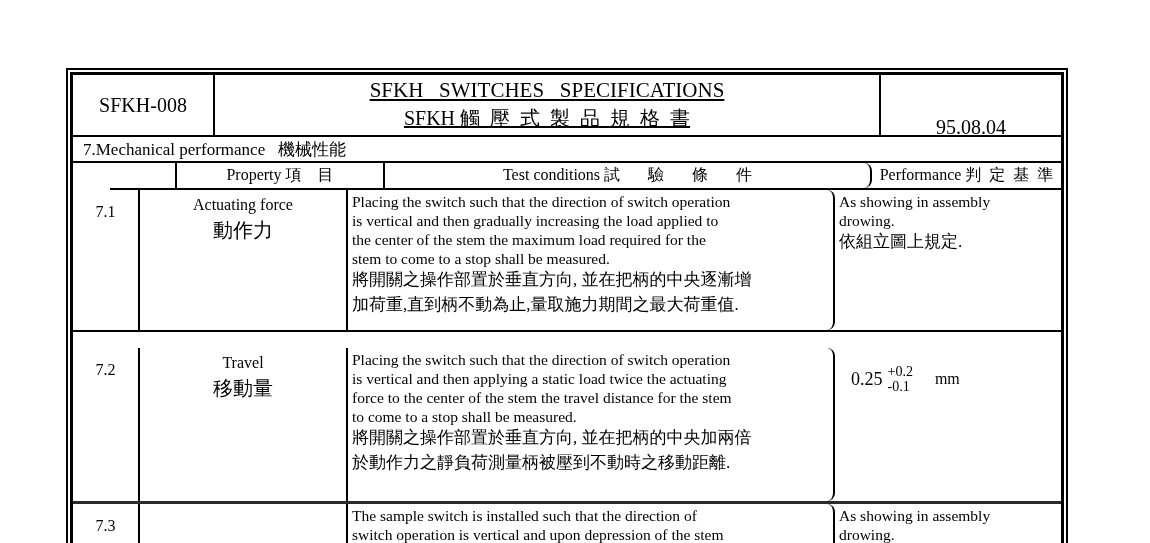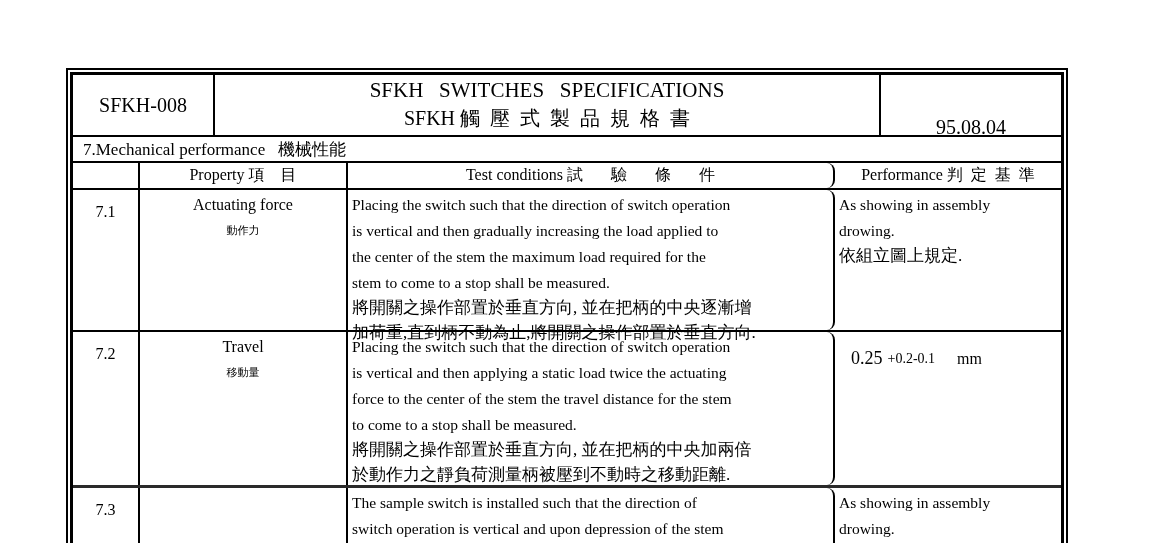--- a/index.html
+++ b/index.html
@@ -30,60 +30,61 @@
     width: 140px; flex: none;
     border-right: 2px solid #000;
     display: flex; align-items: center; justify-content: center;
     font-size: 20px;
   }
   .hdr-title {
     flex: 1 1 auto;
     border-right: 2px solid #000;
     display: flex; flex-direction: column; align-items: center; justify-content: center;
     text-align: center;
+    text-decoration: underline;
   }
   .title-en { font-size: 21px; white-space: pre; line-height: 27px; }
   .title-zh { font-size: 20px; white-space: pre; line-height: 29px; }
   .hdr-date {
     width: 180px; flex: none;
     display: flex; align-items: center; justify-content: center;
     font-size: 20px;
     margin-top: 44px;
   }
   
   .section {
     height: 24px; flex: none;
     border-bottom: 2px solid #000;
     display: flex; align-items: center;
     padding-left: 10px;
     font-size: 17px; white-space: pre;
   }
   
-  .colhead { display: flex; height: 25px; flex: none; border-bottom: 2px solid #000; font-size: 16px; }
+  .colhead { display: flex; height: 25px; flex: none; border-bottom: 2px solid #000; font-size: 16px; margin-left: 37px; }
   .colhead .cell { display: flex; align-items: center; justify-content: center; white-space: pre; }
   .c1 { width: 67px;  flex: none; box-sizing: border-box; border-right: 2px solid #000; }
   .c2 { width: 208px; flex: none; box-sizing: border-box; border-right: 2px solid #000; }
   .c3 { width: 487px; flex: none; box-sizing: border-box; border-right: 2px solid #000; border-radius: 8px; }
   .c4 { flex: 1 1 auto; box-sizing: border-box; border-radius: 7px; }
   .row { display: flex; flex: none; border-bottom: 2px solid #000; }
   .row.r1 { height: 140px; }
-  .row.r2 { height: 153px; border-bottom: 3px solid #2a2a2a; }
+  .row.r2 { height: 153px; border-bottom: 3px solid #2a2a2a; margin-top: 16px; }
   .row.r3 { flex: 1 1 auto; border-bottom: none; }
   
   .num { text-align: center; font-size: 16px; padding-top: 13px; }
   .prop { text-align: center; padding-top: 3px; }
   .prop .p-en { font-size: 16px; line-height: 24px; display: block; }
-  .prop .p-zh { font-size: 11px; line-height: 26px; display: block; }
+  .prop .p-zh { font-size: 20px; line-height: 26px; display: block; }
   .txt { padding: 2px 4px 0 4px; }
-  .en { font-size: 15.5px; line-height: 26px; white-space: pre-line; }
+  .en { font-size: 15.5px; line-height: 19px; white-space: pre-line; }
   .zh { font-size: 17px;   line-height: 24.5px; white-space: pre-line; }
   
   .tol-wrap { display: flex; align-items: center; padding: 16px 0 0 16px; }
   .tol-val { font-size: 18px; }
-  .tol-stack { display: flex; flex-direction: row; margin-left: 5px; font-size: 14px; line-height: 15px; }
+  .tol-stack { display: flex; flex-direction: column; margin-left: 5px; font-size: 14px; line-height: 15px; }
   .tol-unit { margin-left: 22px; font-size: 16px; }
 </style>
 </head>
 <body>
 
 <div class="doc">
   <div class="inner">
 
     <div class="hdr">
       <div class="hdr-doc">SFKH-008</div>
@@ -108,21 +109,21 @@
       <div class="c2 prop">
         <span class="p-en">Actuating force</span>
         <span class="p-zh">動作力</span>
       </div>
       <div class="c3 txt">
         <div class="en">Placing the switch such that the direction of switch operation
 is vertical and then gradually increasing the load applied to
 the center of the stem the maximum load required for the
 stem to come to a stop shall be measured.</div>
         <div class="zh">將開關之操作部置於垂直方向, 並在把柄的中央逐漸增
-加荷重,直到柄不動為止,將開關之操作部置於垂直方向.</div>
+加荷重,直到柄不動為止,量取施力期間之最大荷重值.</div>
       </div>
       <div class="c4 txt">
         <div class="en">As showing in assembly
 drowing.</div>
         <div class="zh">依組立圖上規定.</div>
       </div>
     </div>
 
     <div class="row r2">
       <div class="c1 num">7.2</div>

